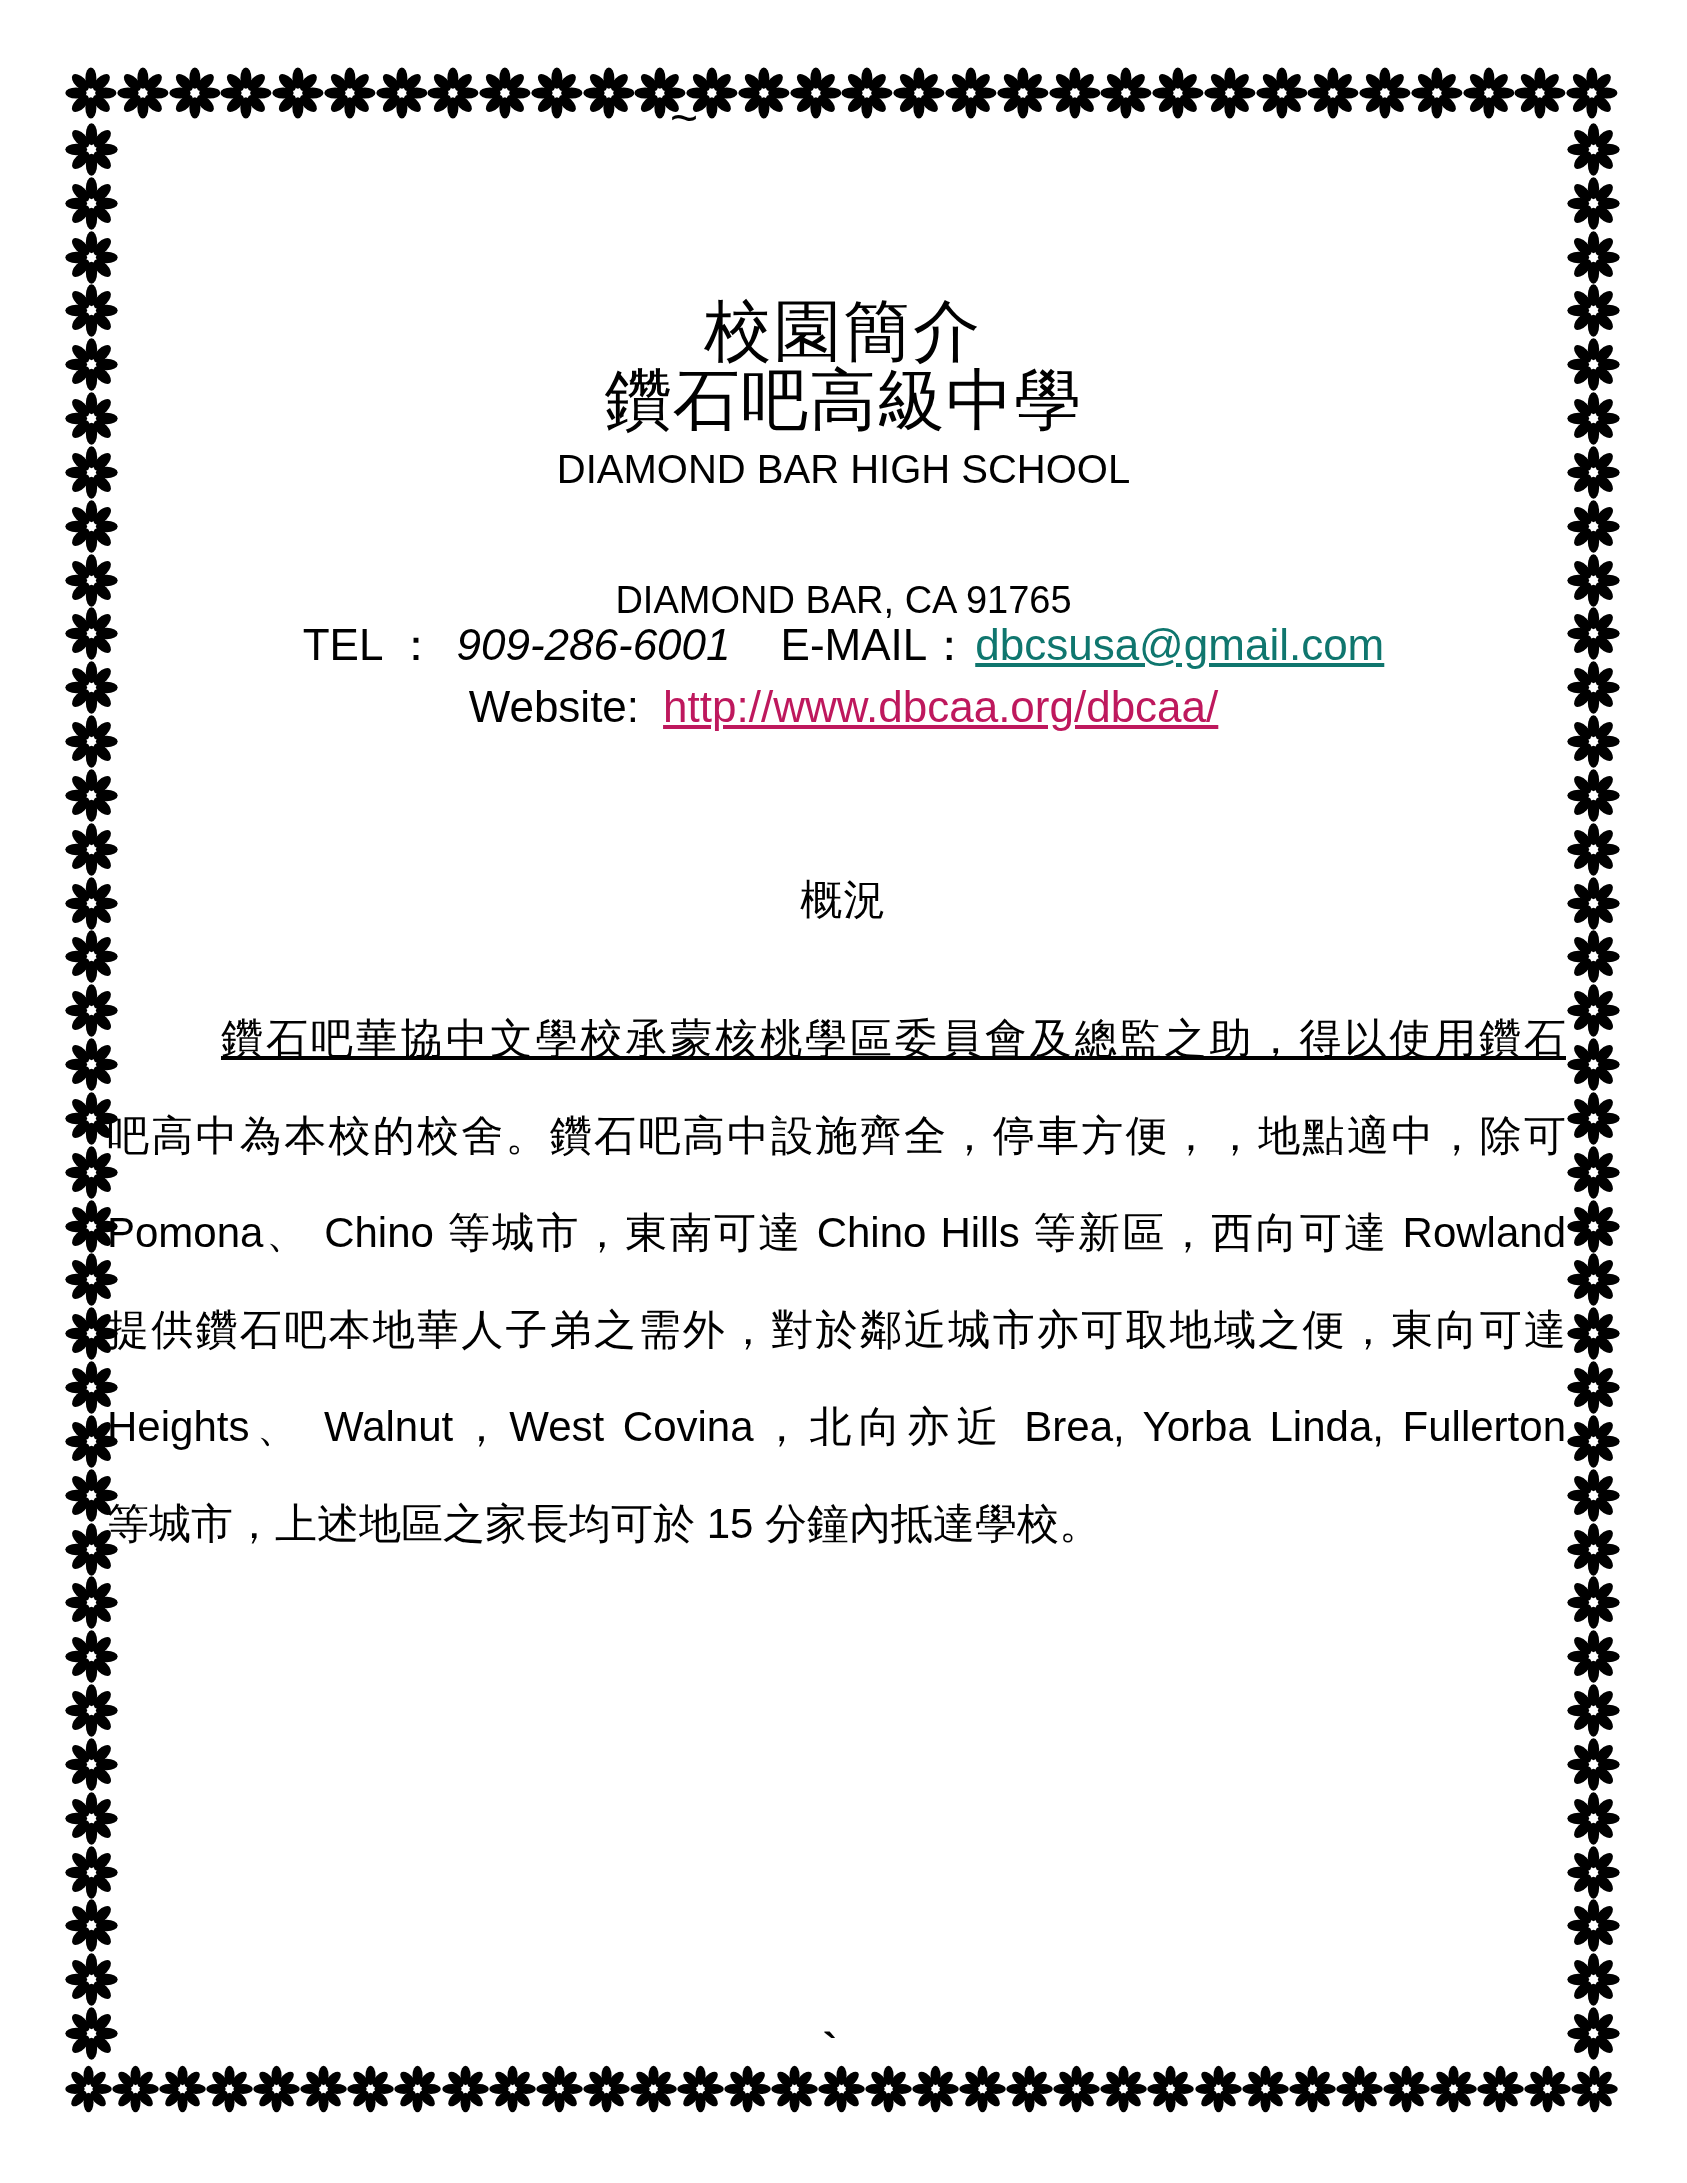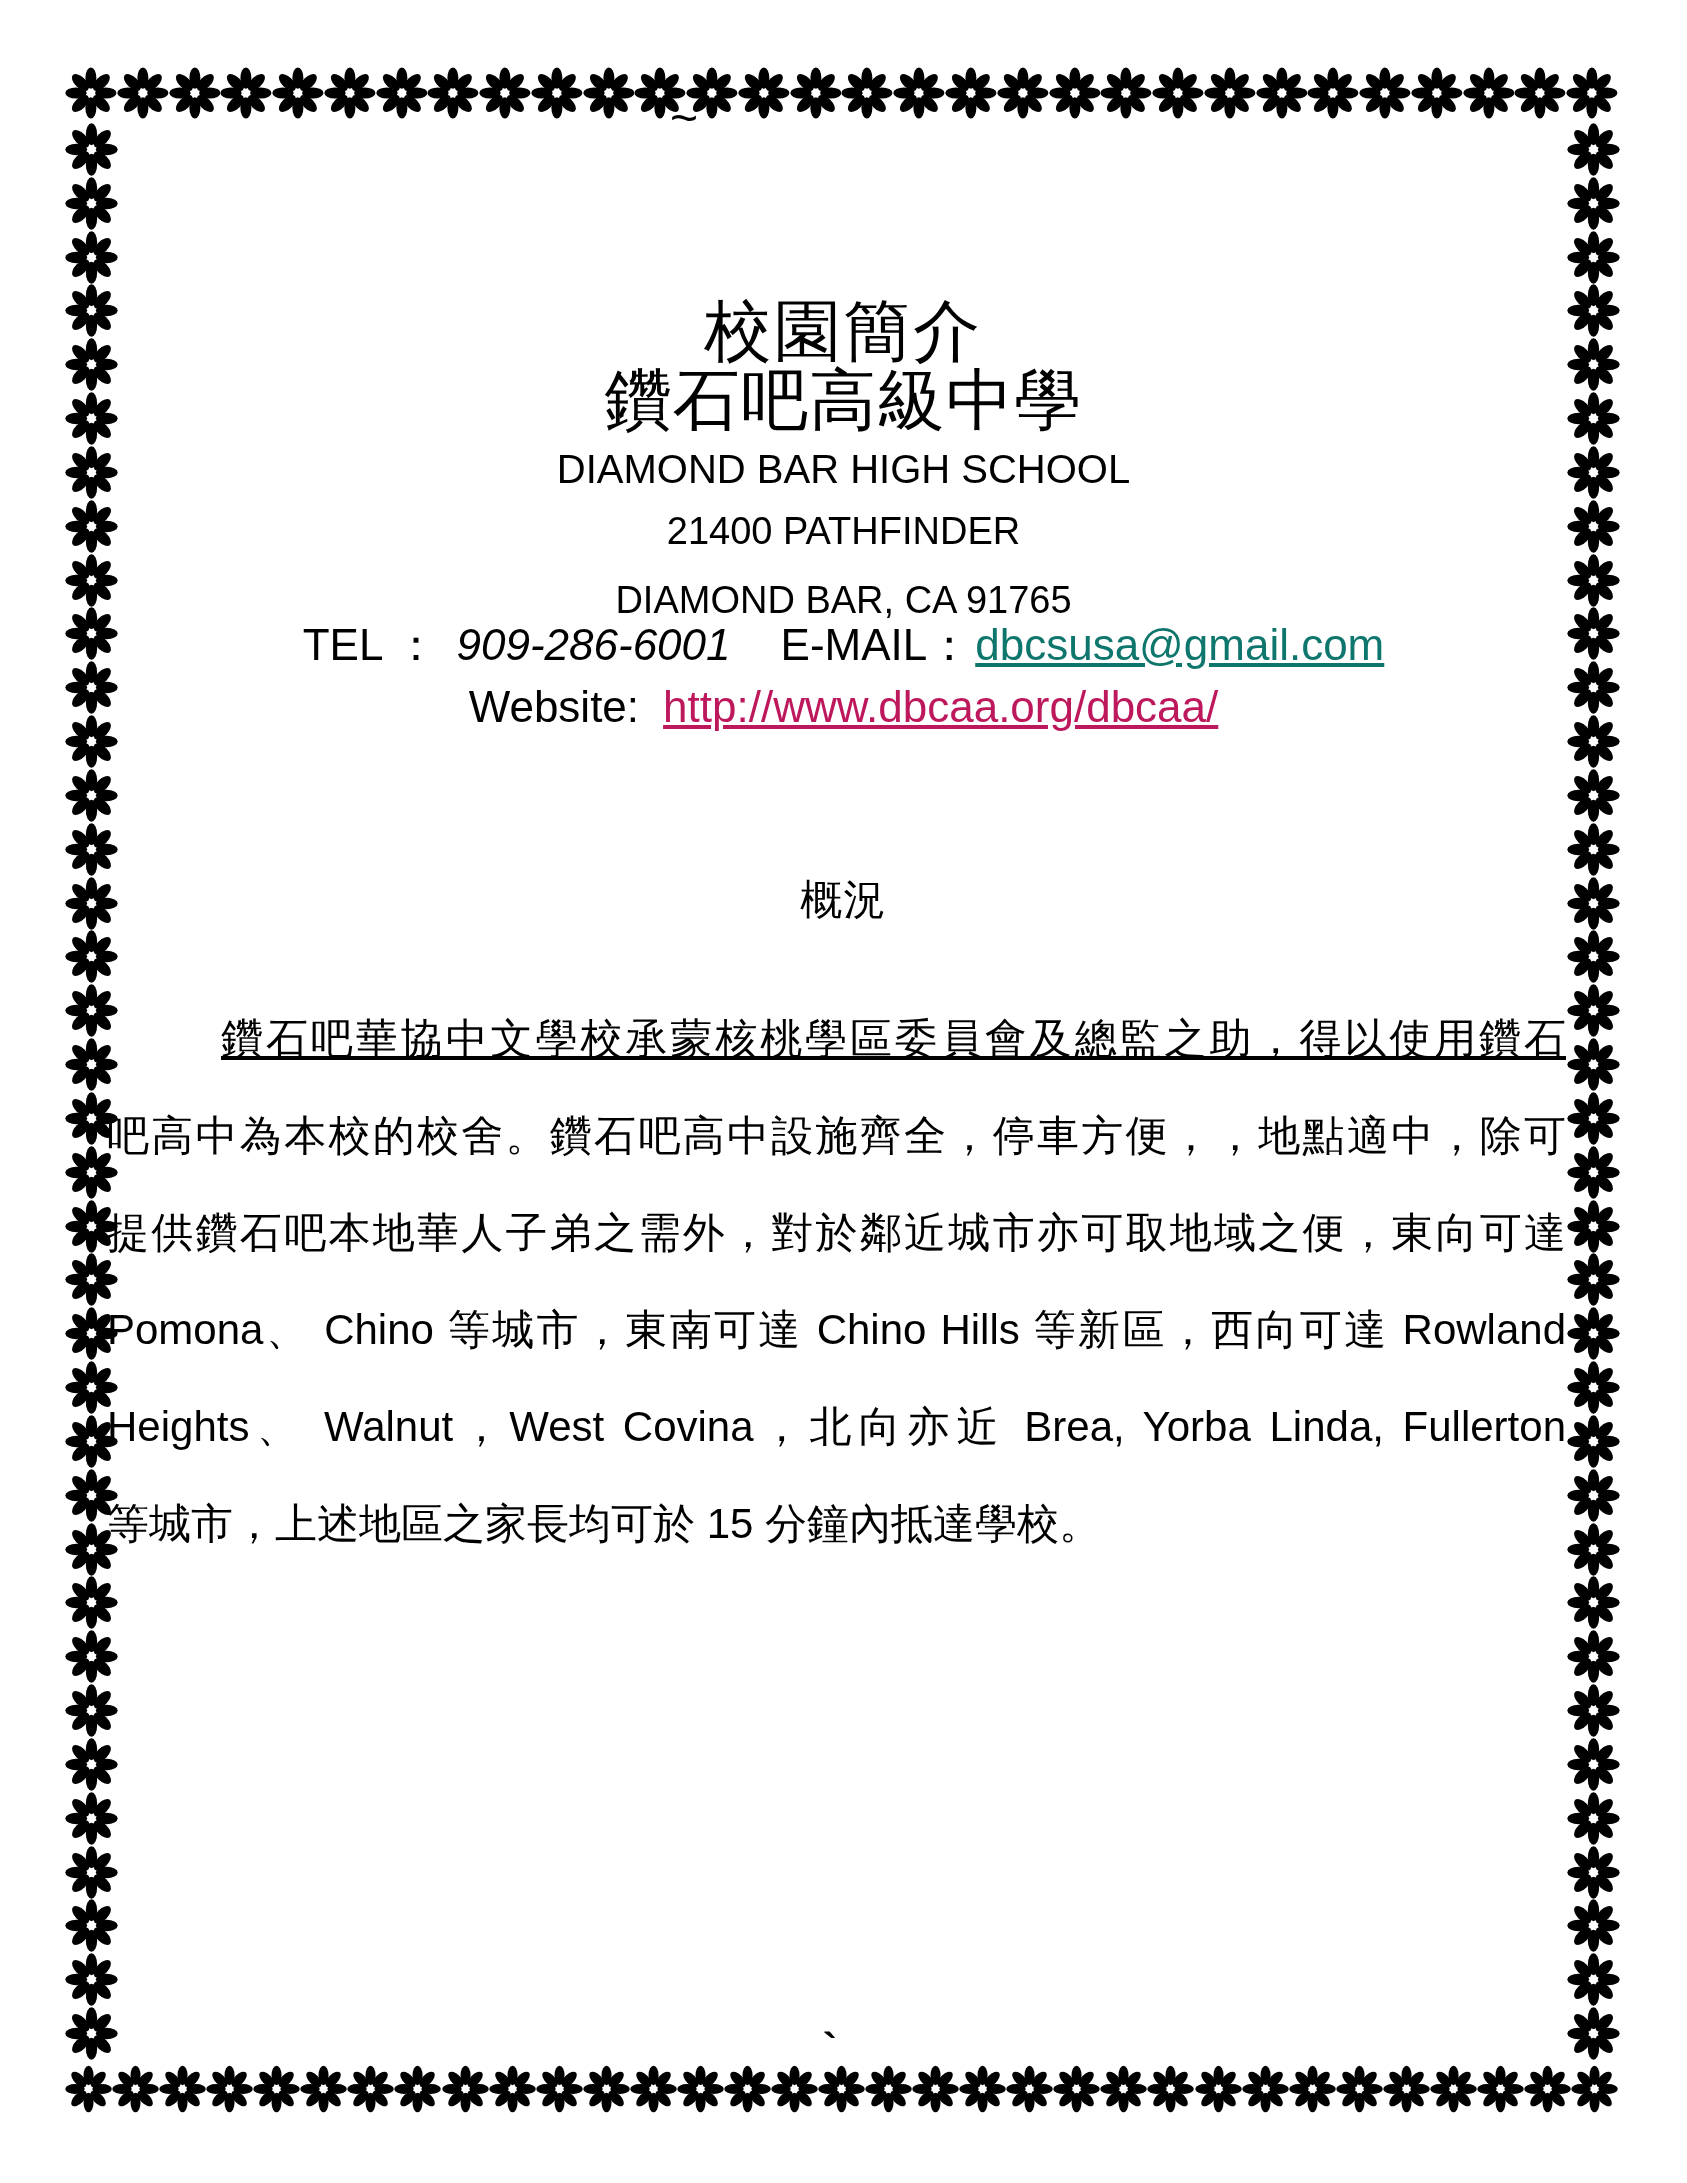--- a/index.html
+++ b/index.html
@@ -1717,36 +1717,35 @@
         </g>
       </svg>
     </div>
 
   <div id="stray-top" class="stray">~</div>
   <div id="stray-bottom" class="stray">`</div>
 
   <div id="title-zh" class="hline">校園簡介</div>
   <div id="subtitle-zh" class="hline">鑽石吧高級中學</div>
   <div id="school-en" class="hline">DIAMOND BAR HIGH SCHOOL</div>
-  <div id="addr-street" class="hline">21400 PATHFINDER</div>
   <div id="addr-city" class="hline">DIAMOND BAR, CA 91765</div>
 
   <div id="tel-line" class="hline">
     <span class="tel-label">TEL ：</span><span class="tel-number">909-286-6001</span><span class="email-label">E-MAIL：</span><a class="doclink" style="color: #0f766e;">dbcsusa@gmail.com</a>
   </div>
 
   <div id="website-line" class="hline">
     <span class="weblabel">Website:</span><a class="doclink" style="color: #be185d;">http://www.dbcaa.org/dbcaa/</a>
   </div>
 
   <div id="section-heading" class="hline">概況</div>
 
   <div id="paragraph">
     <div class="para-line first">鑽石吧華協中文學校承蒙核桃學區委員會及總監之助，得以使用鑽石</div>
     <div class="para-line">吧高中為本校的校舍。鑽石吧高中設施齊全，停車方便，，地點適中，除可</div>
+    <div class="para-line">Pomona、 Chino 等城市，東南可達 Chino Hills 等新區，西向可達 Rowland</div>
     <div class="para-line">提供鑽石吧本地華人子弟之需外，對於鄰近城市亦可取地域之便，東向可達</div>
-    <div class="para-line">Pomona、 Chino 等城市，東南可達 Chino Hills 等新區，西向可達 Rowland</div>
     <div class="para-line">Heights、 Walnut，West Covina，北向亦近 Brea, Yorba Linda, Fullerton</div>
     <div class="para-line last">等城市，上述地區之家長均可於 15 分鐘內抵達學校。</div>
   </div>
 
 </div>
 
 
 </body></html>

